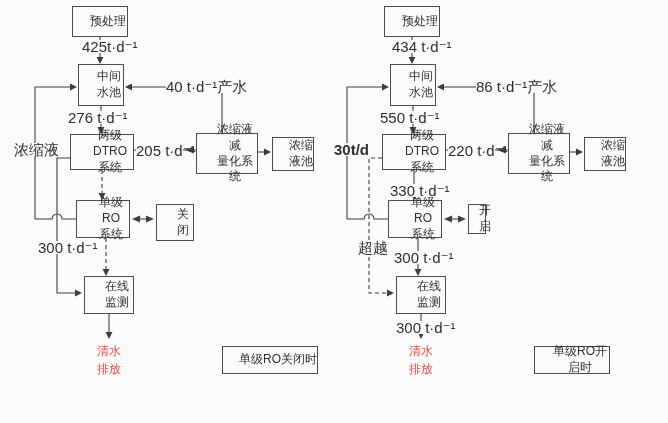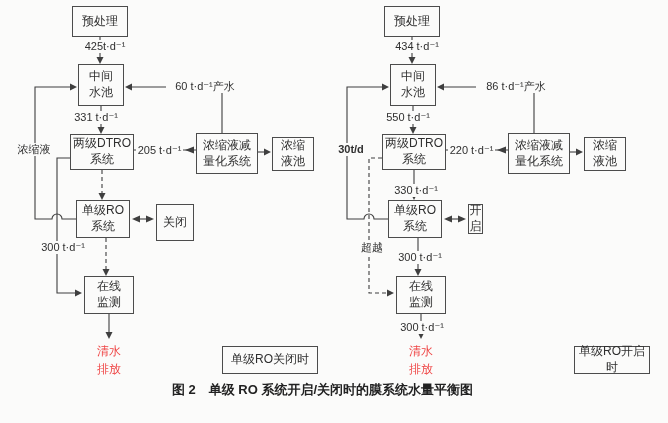--- a/index.html
+++ b/index.html
@@ -4,24 +4,24 @@
 <style>
   html,body{margin:0;padding:0;background:#fff;}
   #canvas{
     position:relative;width:668px;height:423px;background:#fbfbfa;
     font-family:"Liberation Sans","DejaVu Sans",sans-serif;color:#2f2f2f;overflow:hidden;
   }
   #flow-svg{position:absolute;left:0;top:0;z-index:0;}
   .box{
     position:absolute;z-index:1;border:1.2px solid #4c4c4c;background:#fbfbfa;
     display:flex;align-items:center;justify-content:center;text-align:center;
-    white-space:pre-line;font-size:12px;line-height:1.32;color:#2f2f2f;box-sizing:border-box;
+    white-space:pre-line;font-size:12px;line-height:1.32;color:#2f2f2f;box-sizing:border-box;padding-left:16px;
   }
   .lbl{
-    position:absolute;z-index:2;background:#fbfbfa;font-size:11px;line-height:13px;
+    position:absolute;z-index:2;background:#fbfbfa;font-size:15px;line-height:13px;
     text-align:center;color:#2f2f2f;white-space:nowrap;
   }
   .freetext{
     position:absolute;z-index:2;font-size:12px;line-height:1.5;text-align:center;
     white-space:pre-line;color:#ef4444;background:#fbfbfa;
   }
   .caption{
     position:absolute;z-index:2;top:381px;left:0;width:645px;text-align:center;
     font-size:13px;font-weight:bold;color:#222;
   }
@@ -98,22 +98,22 @@
     <div class="box" style="left:272px;top:137px;width:42px;height:34px;">浓缩
 液池</div>
     <div class="box" style="left:76px;top:200px;width:54px;height:38px;">单级RO
 系统</div>
     <div class="box" style="left:156px;top:204px;width:38px;height:37px;">关闭</div>
     <div class="box" style="left:84px;top:276px;width:50px;height:38px;">在线
 监测</div>
     <div class="box" style="left:222px;top:346px;width:96px;height:28px;">单级RO关闭时</div>
 
     <div class="lbl" style="left:82px;top:40px;width:46px;">425t·d⁻¹</div>
-    <div class="lbl" style="left:68px;top:111px;width:56px;">331 t·d⁻¹</div>
-    <div class="lbl" style="left:166px;top:80px;width:78px;">60 t·d⁻¹产水</div>
+    <div class="lbl" style="left:68px;top:111px;width:56px;">276 t·d⁻¹</div>
+    <div class="lbl" style="left:166px;top:80px;width:78px;">40 t·d⁻¹产水</div>
     <div class="lbl" style="left:136px;top:144px;width:47px;">205 t·d⁻¹</div>
     <div class="lbl" style="left:14px;top:143px;width:40px;">浓缩液</div>
     <div class="lbl" style="left:38px;top:241px;width:50px;">300 t·d⁻¹</div>
     <div class="freetext" style="left:85px;top:342px;width:48px;">清水
 排放</div>
   </div>
 
   <div>
     <div class="box" style="left:384px;top:6px;width:56px;height:31px;">预处理</div>
     <div class="box" style="left:390px;top:64px;width:46px;height:42px;">中间
@@ -122,29 +122,28 @@
 系统</div>
     <div class="box" style="left:508px;top:133px;width:62px;height:41px;">浓缩液减
 量化系统</div>
     <div class="box" style="left:584px;top:137px;width:42px;height:34px;">浓缩
 液池</div>
     <div class="box" style="left:388px;top:200px;width:54px;height:38px;">单级RO
 系统</div>
     <div class="box" style="left:468px;top:204px;width:15px;height:30px;">开启</div>
     <div class="box" style="left:396px;top:276px;width:50px;height:38px;">在线
 监测</div>
-    <div class="box" style="left:534px;top:346px;width:76px;height:28px;margin-left:40px;">单级RO开启时</div>
+    <div class="box" style="left:534px;top:346px;width:76px;height:28px;">单级RO开启时</div>
 
     <div class="lbl" style="left:392px;top:40px;width:50px;">434 t·d⁻¹</div>
     <div class="lbl" style="left:380px;top:111px;width:56px;">550 t·d⁻¹</div>
     <div class="lbl" style="left:476px;top:80px;width:80px;">86 t·d⁻¹产水</div>
     <div class="lbl" style="left:448px;top:144px;width:47px;">220 t·d⁻¹</div>
     <div class="lbl" style="left:334px;top:143px;width:34px;font-weight:bold;">30t/d</div>
     <div class="lbl" style="left:358px;top:241px;width:28px;">超越</div>
     <div class="lbl" style="left:390px;top:184px;width:52px;">330 t·d⁻¹</div>
     <div class="lbl" style="left:394px;top:251px;width:52px;">300 t·d⁻¹</div>
     <div class="lbl" style="left:396px;top:321px;width:52px;">300 t·d⁻¹</div>
     <div class="freetext" style="left:397px;top:342px;width:48px;">清水
 排放</div>
   </div>
 
-  <div class="caption">图 2　单级 RO 系统开启/关闭时的膜系统水量平衡图</div>
 </div>
 
 </body></html>

